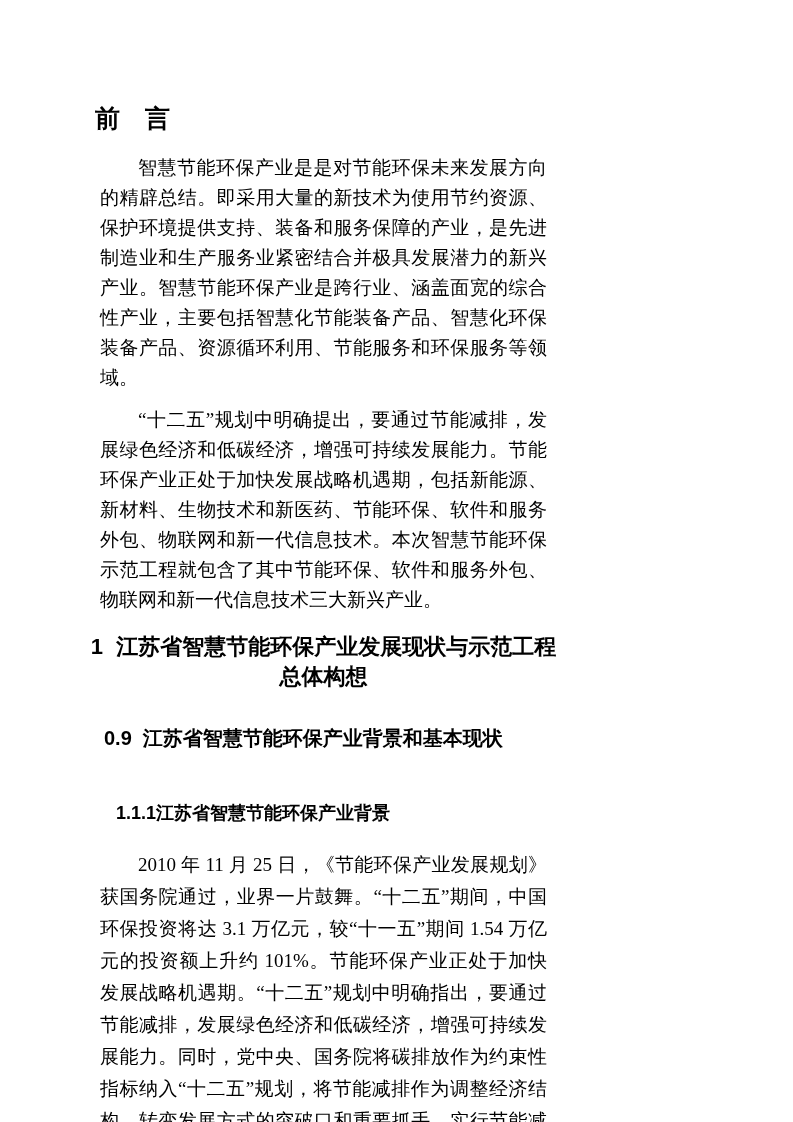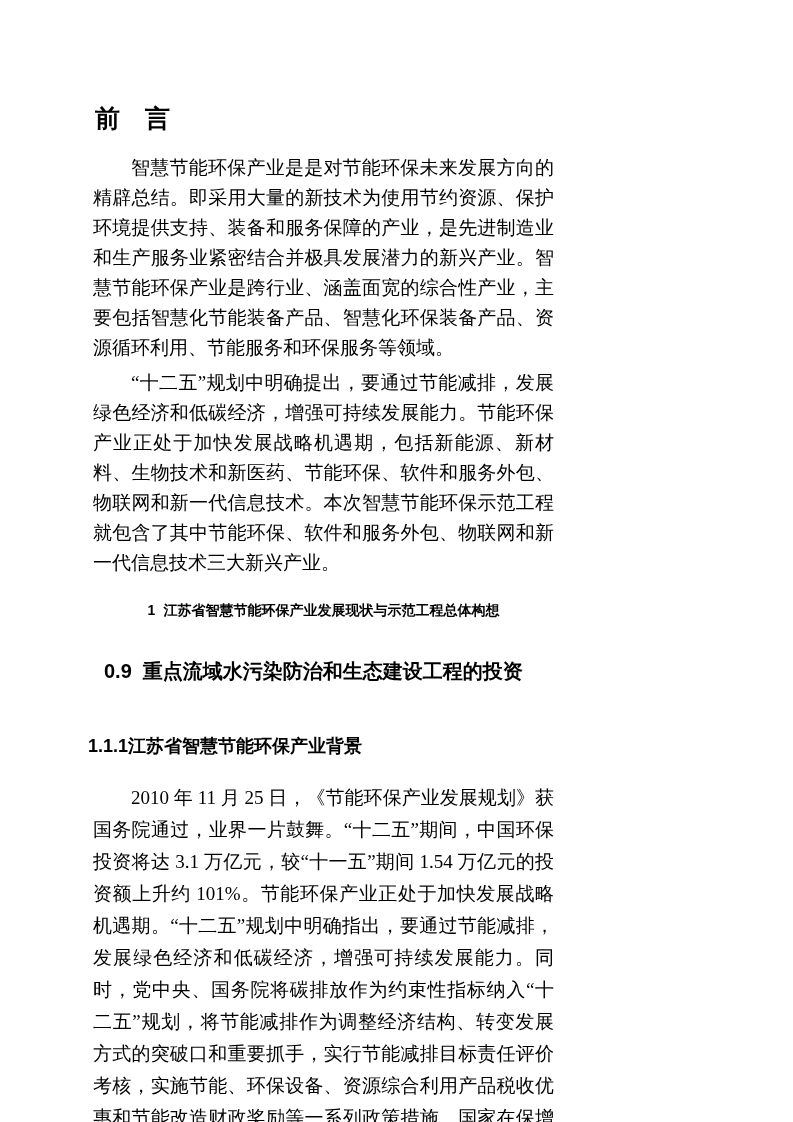--- a/index.html
+++ b/index.html
@@ -25,26 +25,26 @@
     margin: 0 0 18px 7px;
     color: #000000;
   }
   .body-para {
     font-family: "Liberation Serif", "DejaVu Serif", serif;
     font-size: 19px;
     line-height: 30px;
     text-align: justify;
     text-justify: inter-ideograph;
     text-indent: 2em;
-    margin: 5px;
+    margin: 12px;
     color: #000000;
   }
   .chapter-heading {
     font-family: "Liberation Sans", "DejaVu Sans", sans-serif;
-    font-size: 14px;
+    font-size: 22px;
     font-weight: 700;
     line-height: 30px;
     text-align: center;
     margin: 17px 0 0 0;
     color: #000000;
   }
   .chapter-heading .h-num { margin-right: 0.6em; }
   .section-heading {
     font-family: "Liberation Sans", "DejaVu Sans", sans-serif;
     font-size: 20px;
@@ -57,21 +57,21 @@
   .section-heading .h-num { margin-right: 0.55em; }
   .subsection-heading {
     font-family: "Liberation Sans", "DejaVu Sans", sans-serif;
     font-size: 18px;
     font-weight: 700;
     line-height: 26px;
     text-align: left;
     margin: 49px 0 0 0;
     color: #000000;
   }
-  .subsection-heading .h-num { margin-right: 0; }
+  .subsection-heading .h-num { margin-right: 0; margin-left: 28px; }
   .main-para {
     margin-top: 23px;
     line-height: 32px;
   }
 </style>
 </head>
 <body>
 
 <div class="page">
 
@@ -79,21 +79,21 @@
 
   <p class="body-para">智慧节能环保产业是是对节能环保未来发展方向的精辟总结。即采用大量的新技术为使用节约资源、保护环境提供支持、装备和服务保障的产业，是先进制造业和生产服务业紧密结合并极具发展潜力的新兴产业。智慧节能环保产业是跨行业、涵盖面宽的综合性产业，主要包括智慧化节能装备产品、智慧化环保装备产品、资源循环利用、节能服务和环保服务等领域。</p>
 
   <p class="body-para">“十二五”规划中明确提出，要通过节能减排，发展绿色经济和低碳经济，增强可持续发展能力。节能环保产业正处于加快发展战略机遇期，包括新能源、新材料、生物技术和新医药、节能环保、软件和服务外包、物联网和新一代信息技术。本次智慧节能环保示范工程就包含了其中节能环保、软件和服务外包、物联网和新一代信息技术三大新兴产业。</p>
 
   <h2 class="chapter-heading">
     <span class="h-num">1</span><span>江苏省智慧节能环保产业发展现状与示范工程总体构想</span>
   </h2>
 
   <h3 class="section-heading">
-    <span class="h-num">0.9</span><span>重点流域水污染防治和生态建设工程的投资</span>
+    <span class="h-num">0.9</span><span>江苏省智慧节能环保产业背景和基本现状</span>
   </h3>
 
   <h4 class="subsection-heading">
     <span class="h-num">1.1.1</span><span>江苏省智慧节能环保产业背景</span>
   </h4>
 
   <p class="body-para main-para">2010 年 11 月 25 日，《节能环保产业发展规划》获国务院通过，业界一片鼓舞。“十二五”期间，中国环保投资将达 3.1 万亿元，较“十一五”期间 1.54 万亿元的投资额上升约 101%。节能环保产业正处于加快发展战略机遇期。“十二五”规划中明确指出，要通过节能减排，发展绿色经济和低碳经济，增强可持续发展能力。同时，党中央、国务院将碳排放作为约束性指标纳入“十二五”规划，将节能减排作为调整经济结构、转变发展方式的突破口和重要抓手，实行节能减排目标责任评价考核，实施节能、环保设备、资源综合利用产品税收优惠和节能改造财政奖励等一系列政策措施。国家在保增长、扩内需、调结构、惠民生一揽子计划中，把节能减排作为重要内容，实施“节能产品惠民工程”，推广高效节能产品，鼓励扩大城镇污水与垃圾处理设施建设、重点流域水污染防治和生态建设工程的投资。2009 年 11 月，国务院常务会议决定，到 2020 年我国单位国内生产总值二氧化碳排放比 2005 年下降 40%－45%，作为约束性指标纳入国民经济和社会发展中长期规划，并将采取有力措施加以推进。</p>
 
 </div>
 

